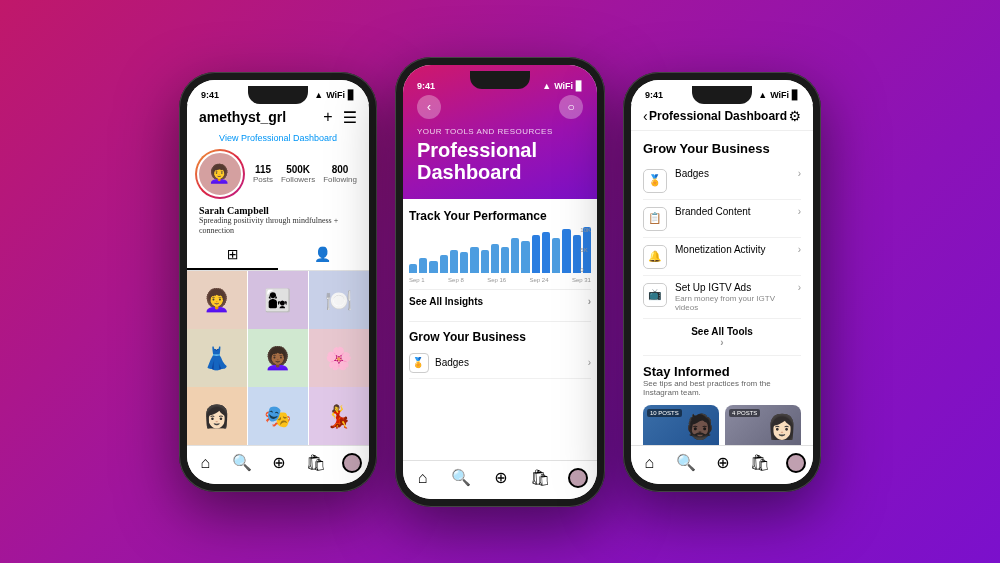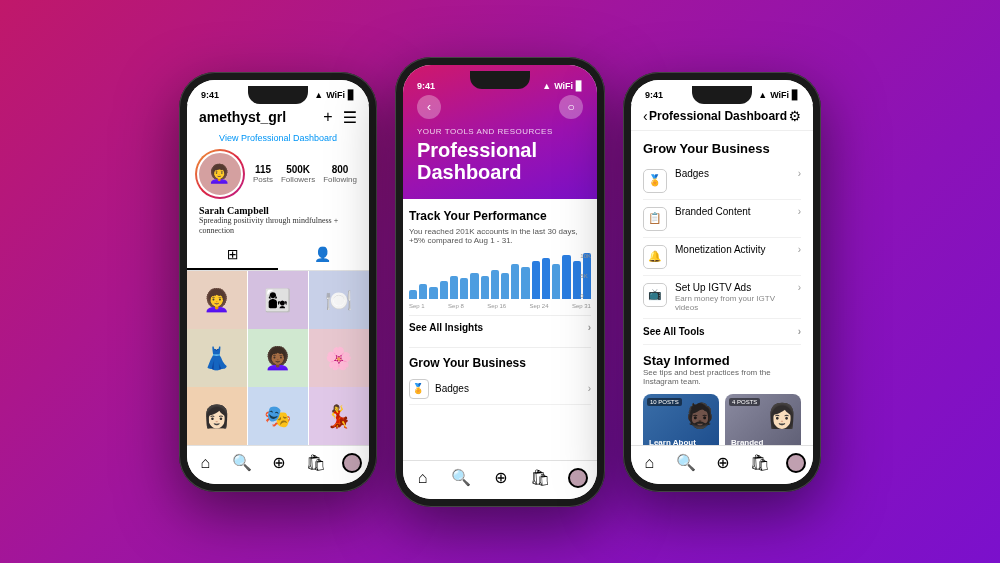--- a/index.html
+++ b/index.html
@@ -422,20 +422,21 @@
       margin-top: 1px;
     }
     .pro-see-all {
       display: flex;
       justify-content: space-between;
       align-items: center;
       padding: 7px 0;
       font-size: 10px;
       font-weight: 600;
       border-bottom: 1px solid #f0f0f0;
+      flex-direction: column;
     }
     .pro-stay-title {
       font-size: 13px;
       font-weight: 700;
       margin: 8px 0 0;
     }
     .pro-stay-sub {
       font-size: 8px;
       color: #666;
       margin-bottom: 8px;
@@ -601,21 +602,20 @@
         <div class="dash-top-bar">
           <div class="dash-back">‹</div>
           <div class="dash-settings">○</div>
         </div>
         <div class="dash-subtitle">YOUR TOOLS AND RESOURCES</div>
         <div class="dash-title">Professional<br>Dashboard</div>
       </div>
 
       <div class="dash-content">
         <div class="dash-section-title">Track Your Performance</div>
-        <div class="dash-perf-text">You reached 201K accounts in the last 30 days, +5% compared to Aug 1 - 31.</div>
 
         <div class="bar-chart" id="chart-container">
         <div class="chart-bar" style="height: 18.75%;"></div>
             <div class="chart-bar" style="height: 31.25%;"></div>
             <div class="chart-bar" style="height: 25%;"></div>
             <div class="chart-bar" style="height: 37.5%;"></div>
             <div class="chart-bar" style="height: 50%;"></div>
             <div class="chart-bar" style="height: 43.75%;"></div>
             <div class="chart-bar" style="height: 56.25%;"></div>
             <div class="chart-bar" style="height: 50%;"></div>

